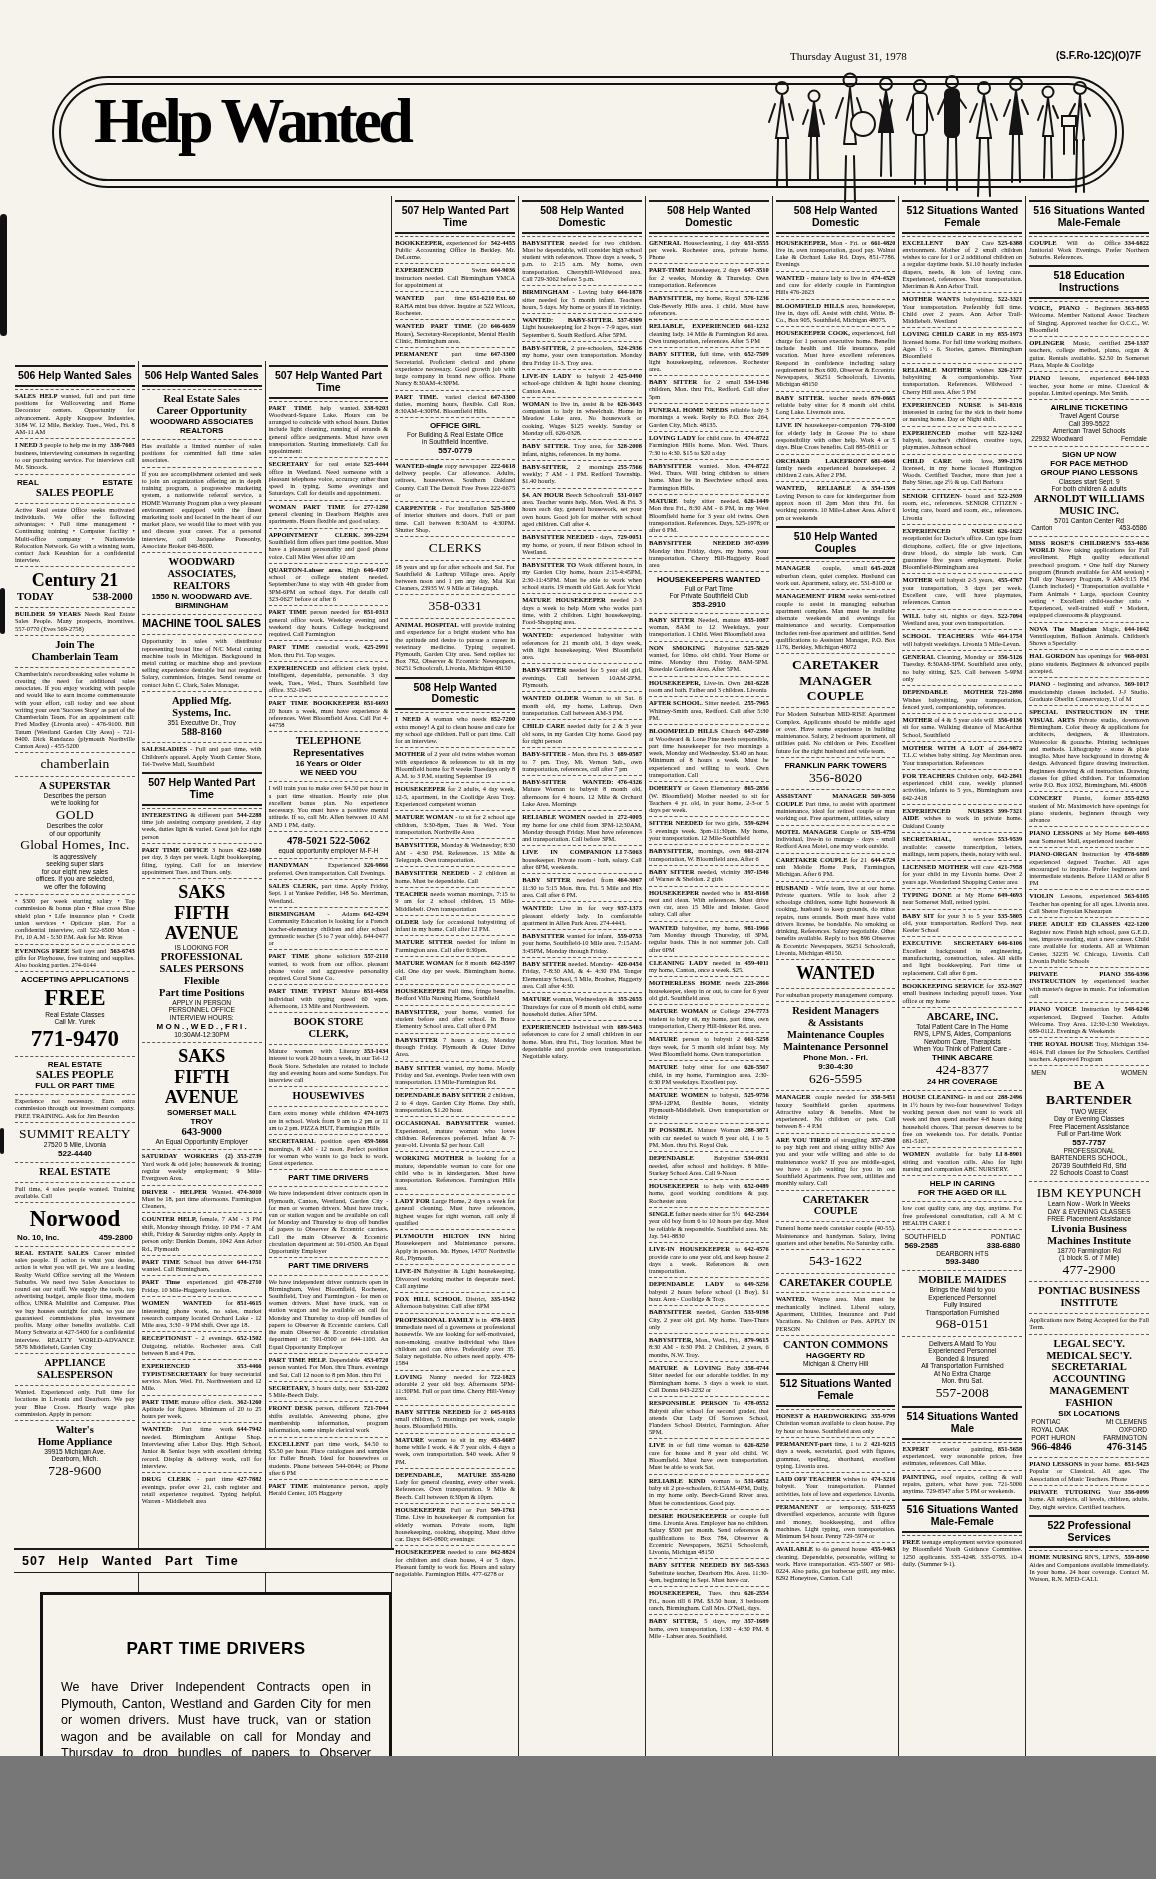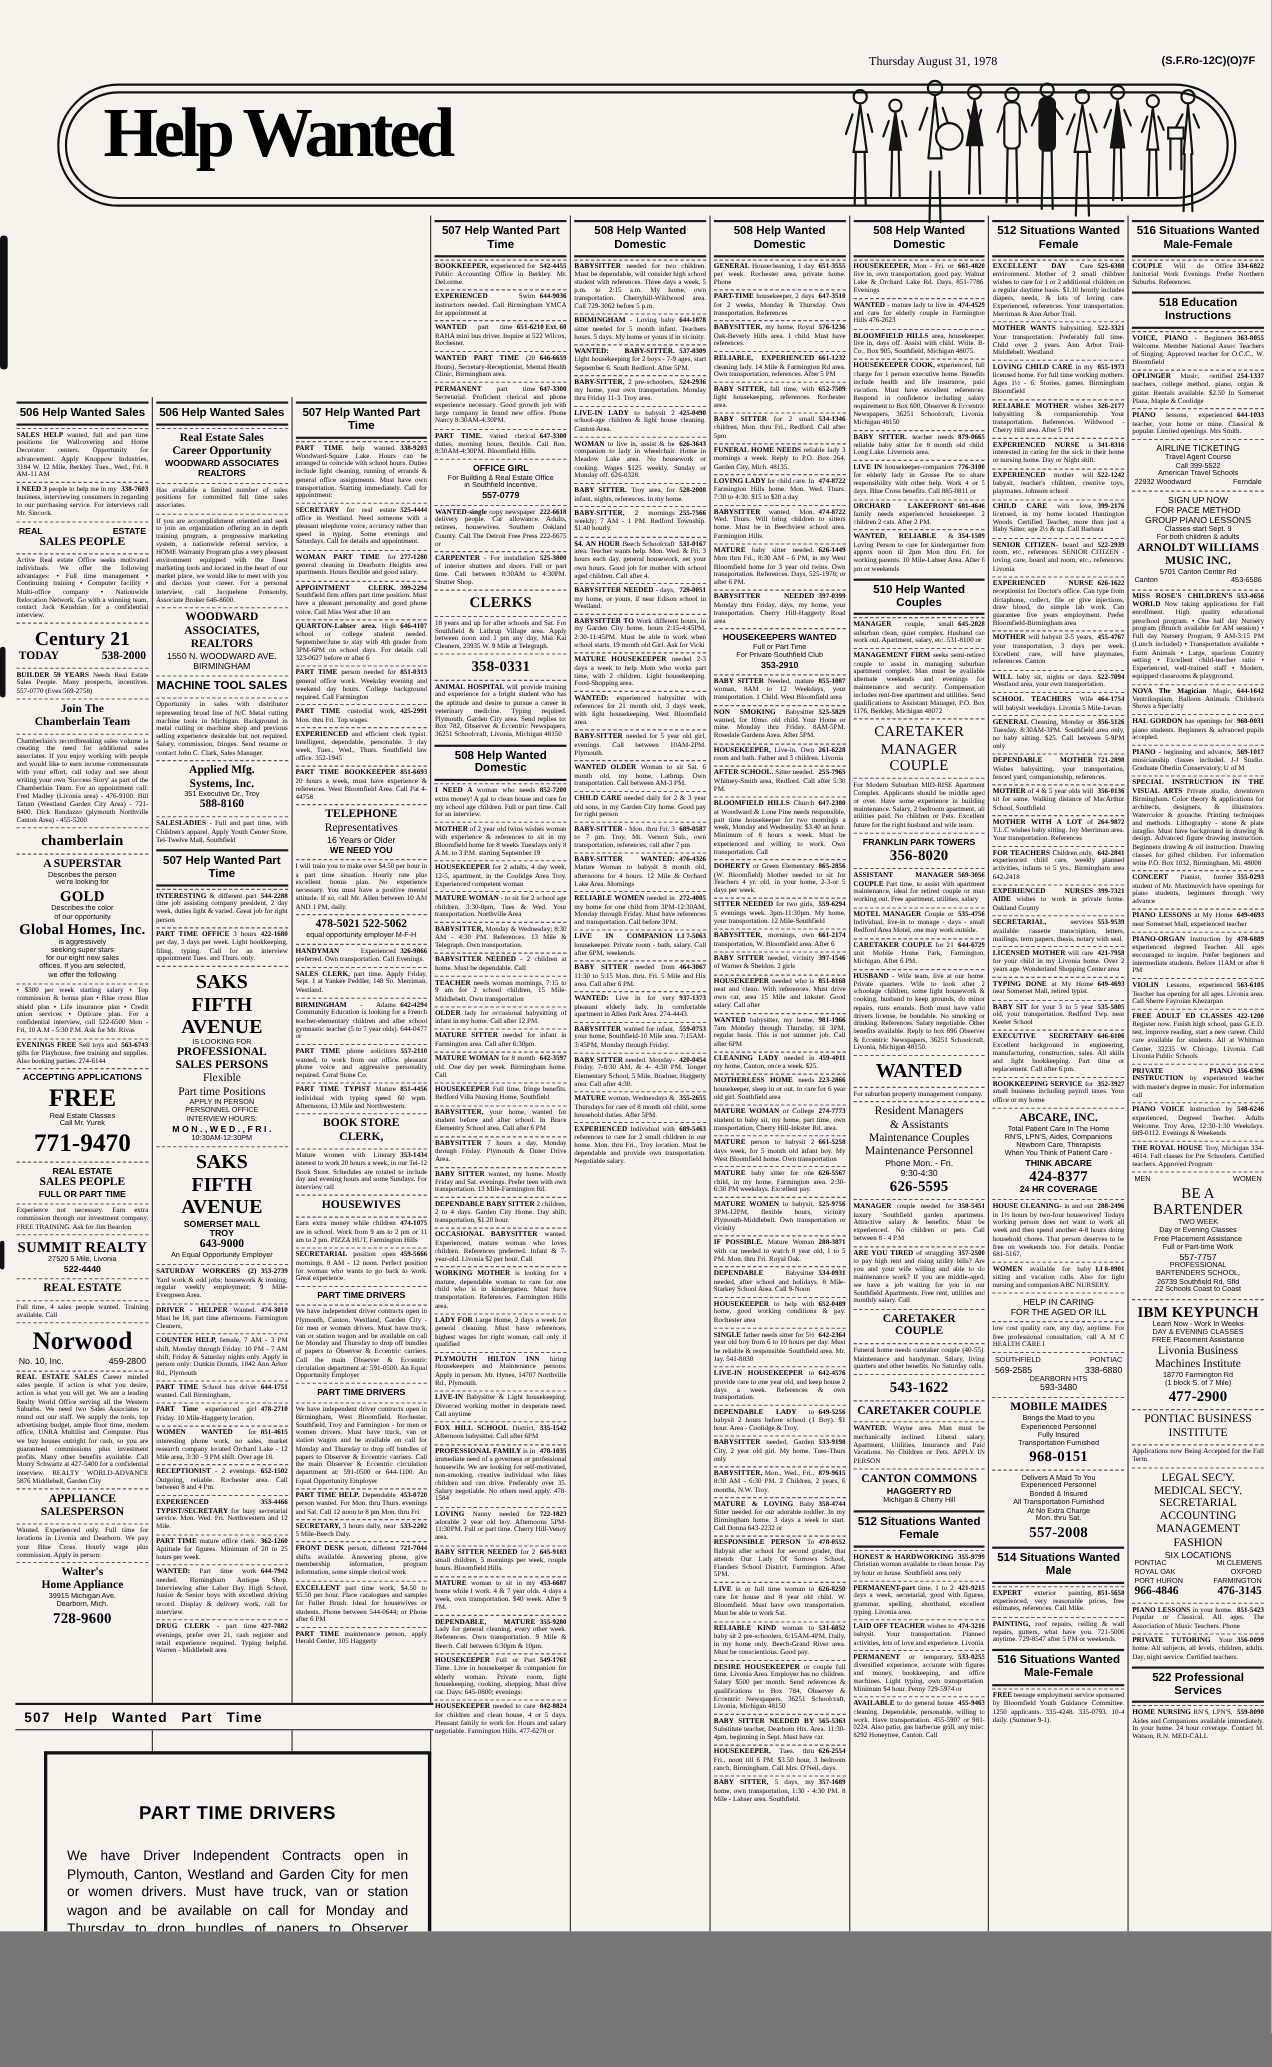--- a/index.html
+++ b/index.html
@@ -17,25 +17,25 @@
 .col.short{height:1348px}
 .sec{font-family:"Liberation Sans",sans-serif;font-weight:bold;font-size:10.5px;line-height:1.12;text-align:center;border-top:2px solid #1c1c1c;border-bottom:2px solid #1c1c1c;padding:3px 1px;margin:4px 0 2px}
 .ad{font-size:6.4px;line-height:1.13;text-align:justify;border-top:1px dashed #5a5a5a;margin-top:2px;padding:2px 0 1px;overflow:hidden}
 .ad b{font-size:6.6px}
 .ad .ph{float:right;font-weight:bold;padding-left:4px}
 .disp{text-align:center;border-top:1px dashed #5a5a5a;margin-top:2px;padding:3px 0 2px}
 .dl{font-family:"Liberation Sans",sans-serif;line-height:1.14;overflow:hidden}
 .xs{font-size:6.6px}
 .s{font-size:8px;font-weight:bold}
 .m{font-size:10.5px;font-weight:bold}
-.l{font-size:13.5px;font-weight:bold;letter-spacing:.2px}
+.l{font-size:13.5px;font-weight:normal;letter-spacing:.2px}
 .xl{font-size:18px;font-weight:bold}
 .xxl{font-size:23px;font-weight:bold}
 .serif{font-family:"Liberation Serif",serif}
-.norm{font-weight:normal}
+.norm{font-weight:bold}
 .split{display:flex;justify-content:space-between;padding:0 2px}
 #bottom-sec{position:absolute;left:14px;top:1548px;width:380px;border-top:2px solid #1c1c1c;border-bottom:1px solid #1c1c1c;font:bold 12.5px "Liberation Sans",sans-serif;padding:4px 8px;letter-spacing:1px;word-spacing:8px;background:#f5f3ec;z-index:3}
 #drivers-box{position:absolute;left:40px;top:1592px;width:352px;height:224px;border:3px solid #121212;padding:44px 18px 0;background:#f5f3ec;z-index:3}
 #drivers-title{text-align:center;font:bold 17px "Liberation Sans",sans-serif;letter-spacing:.5px}
 #drivers-body{margin-top:20px;font:12.5px/1.32 "Liberation Sans",sans-serif;text-align:justify}
 #imprint{position:absolute;left:24px;top:1836px;font:bold 11px "Liberation Sans",sans-serif;letter-spacing:2px}
 .smudge{position:absolute;background:#111;border-radius:4px}
 #smudge1{left:0;top:214px;width:7px;height:122px}
 #smudge2{left:0;top:588px;width:5px;height:46px}
 #smudge3{left:0;top:1128px;width:4px;height:26px}

